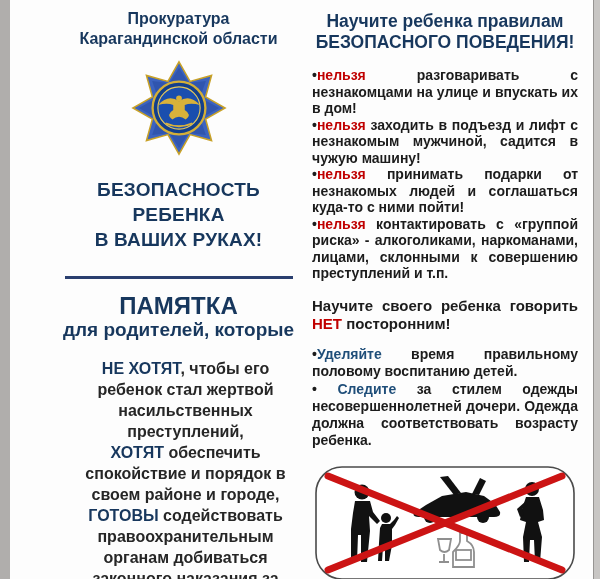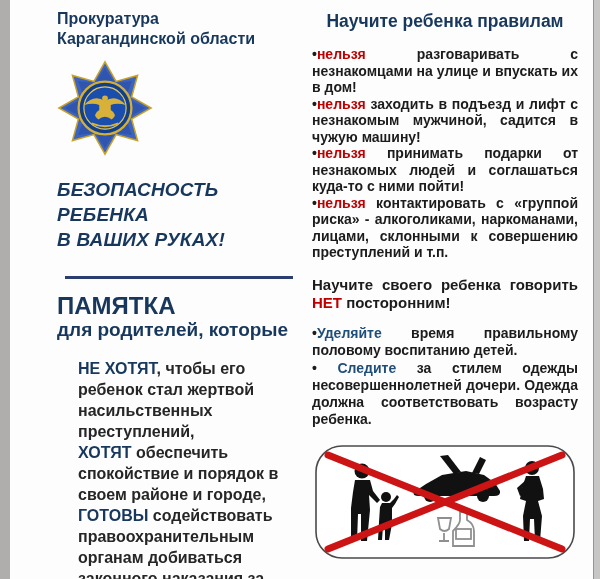--- a/index.html
+++ b/index.html
@@ -18,25 +18,25 @@
   }
   .frame-right {
     position:absolute; right:0; top:0; width:7px; height:579px;
     background:#c8c6c4; border-left:1px solid #979593;
   }
   .content {
     position:absolute; left:10px; top:0; width:583px; height:579px;
     display:flex;
   }
   
-  .col-left { width:290px; text-align:left;padding-left:47px; }
+  .col-left { width:290px; text-align:center;padding-left:47px; }
   .org-header { margin-top:9px; font-size:16px; line-height:20px; color:var(--navy); }
   .emblem-wrap { margin-top:11px; }
   .emblem-wrap svg { width:96px; height:96px; }
-  .main-title { margin-top:17px; font-size:19px; line-height:25px; color:var(--navy); letter-spacing:.2px;font-style:italic; }
+  .main-title { margin-top:17px; font-size:19px; line-height:25px; color:var(--navy); letter-spacing:.2px; }
   .divider { width:228px; margin:24px auto 0 auto; border:0; border-top:3px solid #2a3f6f; }
   .memo-title { margin-top:15px; font-size:24px; line-height:23px; color:var(--navy); }
   .memo-subtitle { margin-top:3px; font-size:19px; line-height:19px; color:var(--navy); }
   .parents-paragraph { margin:19px 7px 0 21px; font-size:16px; line-height:21px; color:#262626; }
   .parents-paragraph .kw { color:var(--navy); }
   
   .col-right { flex:1; padding:0 15px 0 12px; }
   .rules-title { margin-top:11px; text-align:center; font-size:17.5px; line-height:21px; color:var(--navy); }
   .rules { list-style:none; margin-top:14px; }
   .rules li, .advice li { font-size:14px; line-height:16.5px; text-align:justify; color:#1c1c1c; }
@@ -90,20 +90,21 @@
       <p class="parents-paragraph">
         <span><span class="kw">НЕ ХОТЯТ</span><span>, чтобы его ребенок стал жертвой насильственных преступлений,</span></span><br>
         <span><span class="kw">ХОТЯТ</span><span> обеспечить спокойствие и порядок в своем районе и городе,</span></span><br>
         <span><span class="kw">ГОТОВЫ</span><span> содействовать правоохранительным органам добиваться законного наказания за совершение насильственных преступлений в отношении детей.</span></span>
       </p>
     </div>
 
     <div class="col-right">
       <div class="rules-title">
         <div>Научите ребенка правилам</div>
+        <div>БЕЗОПАСНОГО ПОВЕДЕНИЯ!</div>
       </div>
 
       <ul class="rules">
         <li><span>•</span><span class="kw">нельзя</span><span> разговаривать с незнакомцами на улице и впускать их в дом!</span></li>
         <li><span>•</span><span class="kw">нельзя</span><span> заходить в подъезд и лифт с незнакомым мужчиной, садится в чужую машину!</span></li>
         <li><span>•</span><span class="kw">нельзя</span><span> принимать подарки от незнакомых людей и соглашаться куда-то с ними пойти!</span></li>
         <li><span>•</span><span class="kw">нельзя</span><span> контактировать с «группой риска» - алкоголиками, наркоманами, лицами, склонными к совершению преступлений и т.п.</span></li>
       </ul>
 
       <p class="say-no"><span>Научите своего ребенка говорить </span><span class="hl">НЕТ</span><span> посторонним!</span></p>

